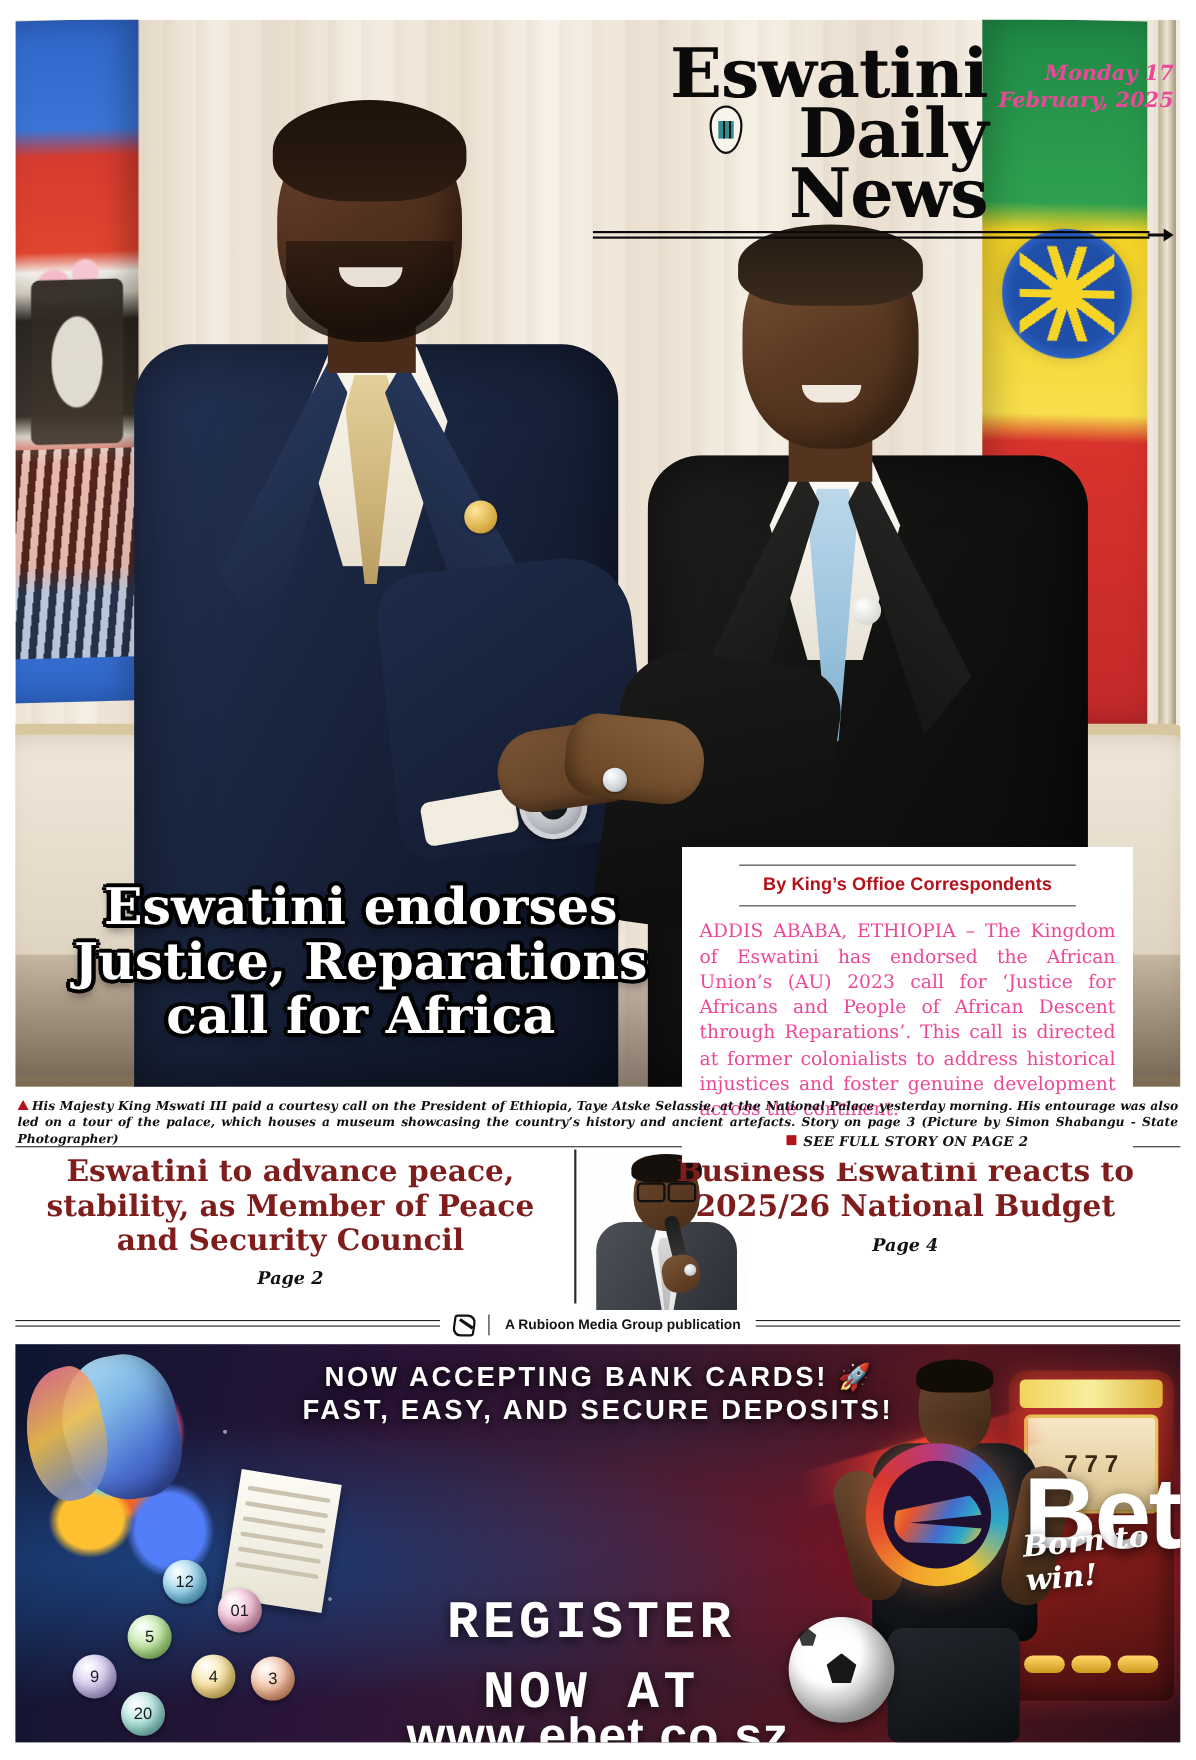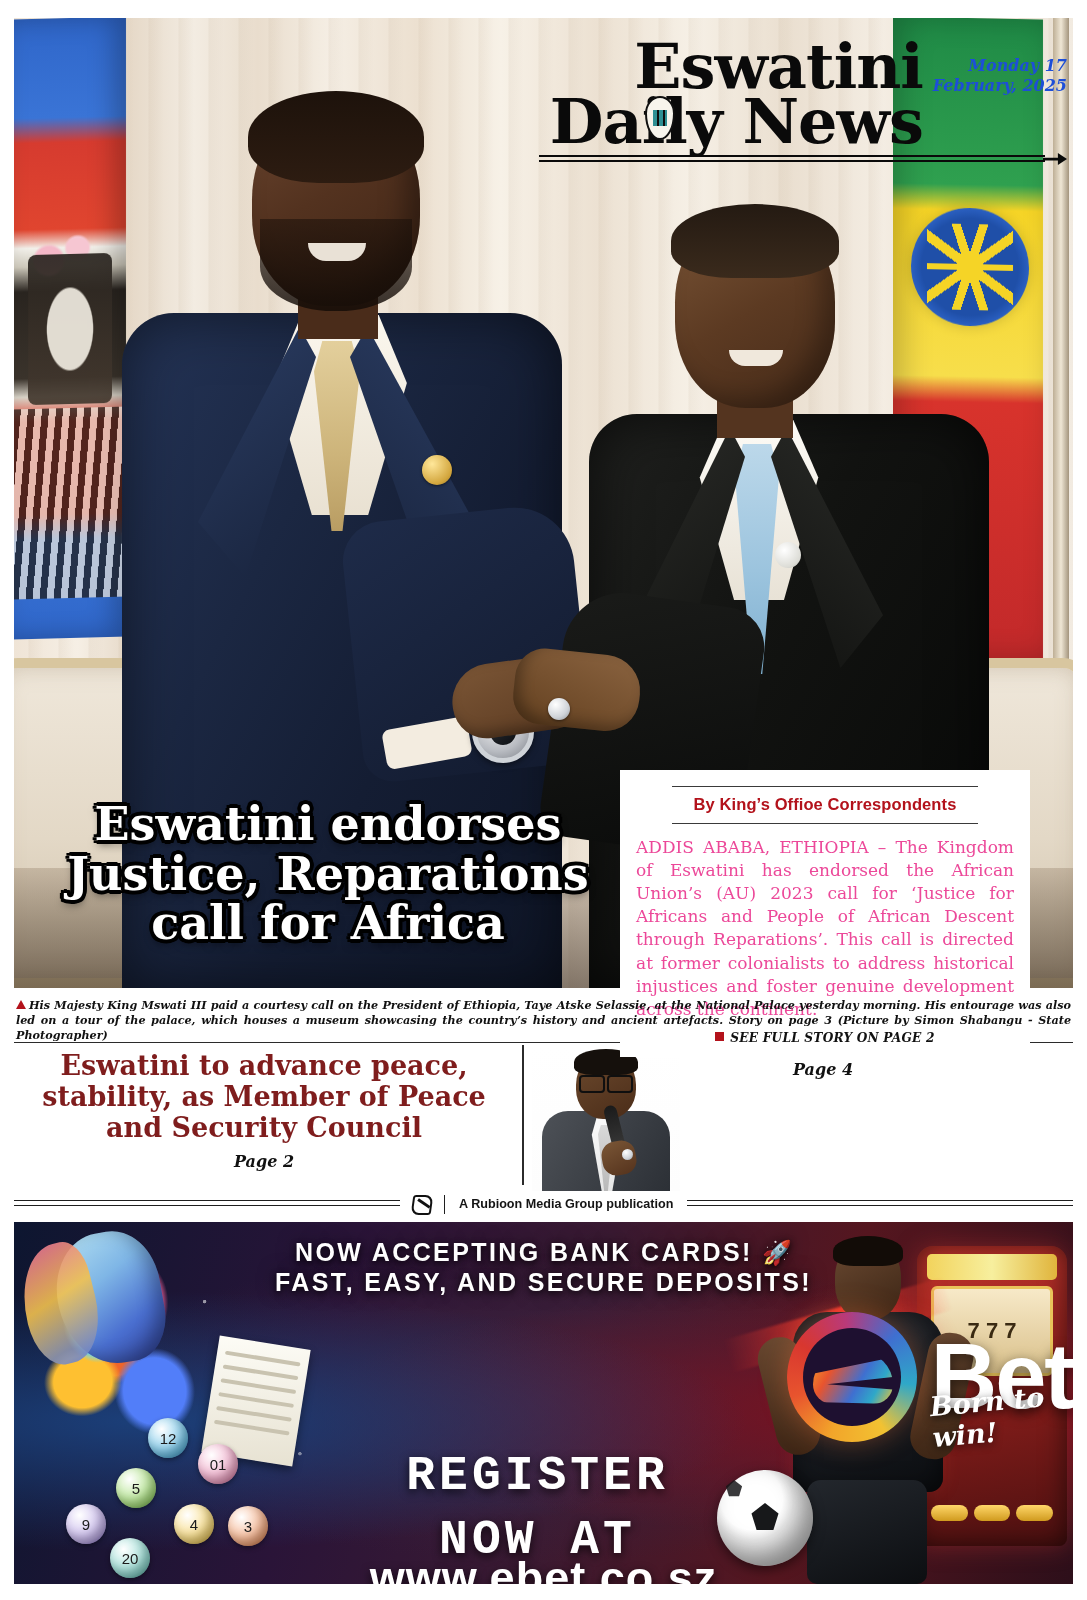--- a/index.html
+++ b/index.html
@@ -282,22 +282,22 @@
   .mast-row{ display:flex; align-items:flex-start; justify-content:flex-end; gap:10px; }
   .mast-title{
     font-family:"DejaVu Serif", serif;
     font-weight:700; color:#0a0a0a; line-height:.88;
     letter-spacing:-1px; text-align:right;
   }
   .mast-l1{ font-size:62px; }
   .mast-l2{ font-size:62px; }
   .mast-date{
     font-family:"DejaVu Serif", serif;
-    font-style:italic; font-weight:700; font-size:16px;
-    line-height:1.25; color:#1d4ed8; padding-top:16px; white-space:nowrap;
+    font-style:italic; font-weight:700; font-size:19px;
+    line-height:1.25; color:#ec4899; padding-top:16px; white-space:nowrap;
   }
   .mast-emblem{
     position:absolute; left:118px; top:56px; width:30px; height:44px;
     background:#f7f4ec;
     border-radius:50% 50% 50% 50% / 40% 40% 60% 60%;
     border:2px solid #101010;
     display:flex; align-items:center; justify-content:center;
   }
   .mast-emblem i{
     display:block; width:14px; height:16px;
@@ -798,20 +798,21 @@
       <div class="tp-tie"></div>
       <div class="tp-head"></div>
       <div class="tp-hair"></div>
       <div class="tp-glass"></div>
       <div class="tp-mic"></div>
       <div class="tp-hand"></div>
       <div class="tp-ring"></div>
     </div>
 
     <div class="teaser right">
+      <h2>Business Eswatini reacts to 2025/26 National Budget</h2>
       <div class="pg">Page 4</div>
     </div>
   </div>
 
   <div class="pubbar">
     <div class="pub-rules"></div>
     <div class="pub-logo"></div>
     <div class="pub-sep"></div>
     <div class="pub-text">A Rubioon Media Group publication</div>
     <div class="pub-rules"></div>

